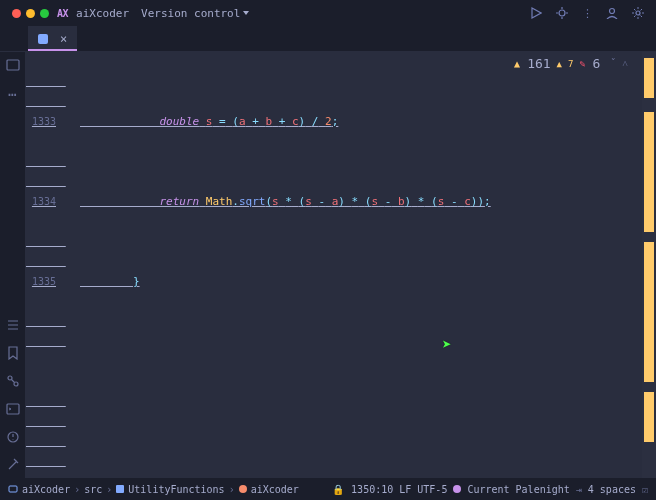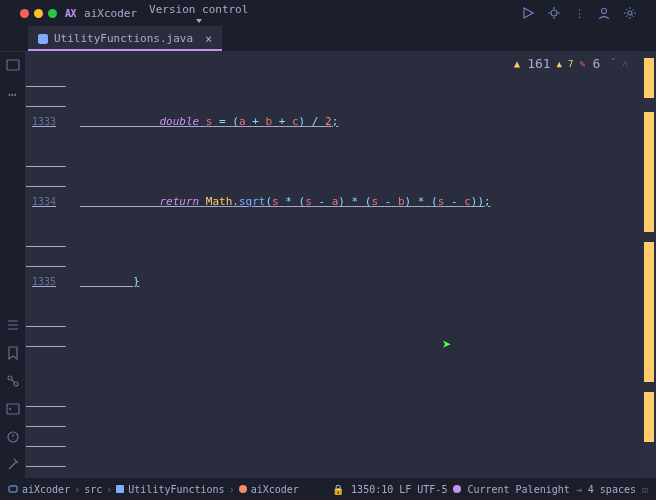--- a/index.html
+++ b/index.html
@@ -12,30 +12,30 @@
     height: 500px;
     overflow: hidden;
     position: relative;
   }
 
   .title-bar {
     height: 26px;
     background: #1b1e2b;
     display: flex;
     align-items: center;
-    padding: 0 20px;
+    padding: 0 12px;
     gap: 8px;
   }
   .win-dots { display: flex; gap: 5px; }
   .dot { width: 9px; height: 9px; border-radius: 50%; }
   .dot.red { background: #ff5f56; }
   .dot.yellow { background: #ffbd2e; }
   .dot.green { background: #27c93f; }
   .logo { color: #c792ea; font-weight: bold; font-size: 10px; letter-spacing: -0.5px; }
-  .vc-menu { color: #a6accd; font-size: 11px; margin-left: 4px; display: flex; align-items: center; gap: 3px; flex-direction: column; }
+  .vc-menu { color: #a6accd; font-size: 11px; margin-left: 4px; display: flex; align-items: center; gap: 3px; }
   .spacer { flex: 1; }
   .scope { display: flex; align-items: center; gap: 6px; font-size: 11px; color: #a6accd; }
   .tb-icons { display: flex; gap: 14px; align-items: center; }
   .tb-icons span, .tb-icons svg { color: #717cb4; }
 
   .tabs-row {
     height: 26px;
     background: #1b1e2b;
     padding-left: 28px;
     display: flex;
@@ -219,21 +219,20 @@
     <svg width="12" height="12">
         <circle cx="6" cy="6" r="2" fill="none" stroke="#717cb4" stroke-width="1.2"></circle>
         <path d="M6 0v2M6 10v2M0 6h2M10 6h2M2 2l1.5 1.5M8.5 8.5L10 10M2 10l1.5-1.5M8.5 3.5L10 2" stroke="#717cb4" stroke-width="1"></path>
       </svg>
   </div>
 </div>
 
 <div class="tabs-row">
   <div class="tab">
     <span class="file-ico"></span>
-    <span>UtilityFunctions.java</span>
     <span class="tab-close">×</span>
   </div>
 </div>
 
 <div class="main">
   <div class="gutter-left">
     <svg width="14" height="14">
         <rect x="1" y="2" width="12" height="10" rx="1" fill="none" stroke="#676e95" stroke-width="1.2"></rect>
       </svg>
     <span style="font-size:14px;">⋯</span>

